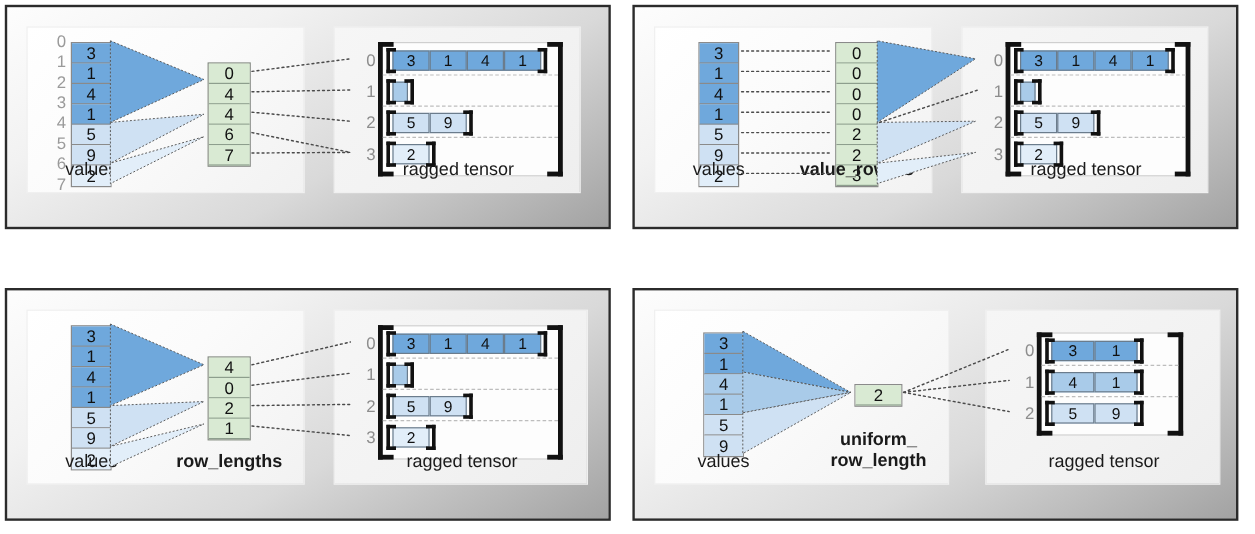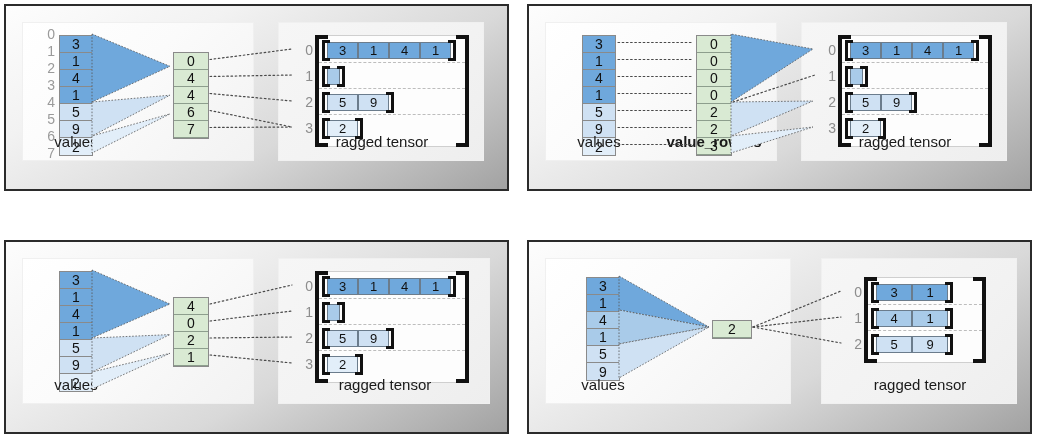--- a/index.html
+++ b/index.html
@@ -232,20 +232,23 @@
           <div class="cell" style="background: rgb(207, 225, 243);">9</div>
           <div class="cell" style="background: rgb(226, 238, 249);">2</div>
         </div>
         <div class="caption" style="left: 12px; top: 118px; width: 82px;">values</div>
         <div class="vcol green" style="left: 150px; top: 37.5px; width: 36px; background: rgb(217, 234, 211);">
           <div class="cell" style="background: rgb(217, 234, 211);">4</div>
           <div class="cell" style="background: rgb(217, 234, 211);">0</div>
           <div class="cell" style="background: rgb(217, 234, 211);">2</div>
           <div class="cell" style="background: rgb(217, 234, 211);">1</div>
         </div>
+        <div class="caption bold" style="left: 92px; top: 118px; width: 152px;">
+          <div>row_lengths</div>
+        </div>
       </div>
       <div class="inner rt" style="left: 272px; top: 16px; width: 212px; height: 146px;">
         <div class="rowidx" style="left: 20px; top: 19px;">0</div>
         <div class="rowidx" style="left: 20px; top: 45px;">1</div>
         <div class="rowidx" style="left: 20px; top: 71px;">2</div>
         <div class="rowidx" style="left: 20px; top: 97px;">3</div>
         <div class="rtbox" style="left: 38px; top: 12px; width: 150px; height: 112px;">
           <div class="rtframe"></div>
           <div class="brk l" style="left: -2px; top: 0px; height: 104px;"></div>
           <div class="brk r" style="right: -2px; top: 0px; height: 104px;"></div>
@@ -304,20 +307,24 @@
           <div class="cell" style="background: rgb(111, 168, 220);">1</div>
           <div class="cell" style="background: rgb(169, 203, 233);">4</div>
           <div class="cell" style="background: rgb(169, 203, 233);">1</div>
           <div class="cell" style="background: rgb(207, 225, 243);">5</div>
           <div class="cell" style="background: rgb(207, 225, 243);">9</div>
         </div>
         <div class="caption" style="left: 16px; top: 118px; width: 82px;">values</div>
         <div class="vcol green" style="left: 166px; top: 60.5px; width: 40px; background: rgb(217, 234, 211);">
           <div class="cell" style="background: rgb(217, 234, 211);">2</div>
         </div>
+        <div class="caption bold" style="left: 108px; top: 100px; width: 156px;">
+          <div>uniform_</div>
+          <div>row_length</div>
+        </div>
       </div>
       <div class="inner rt" style="left: 292px; top: 16px; width: 196px; height: 146px;">
         <div class="rowidx" style="left: 26px; top: 25px;">0</div>
         <div class="rowidx" style="left: 26px; top: 51px;">1</div>
         <div class="rowidx" style="left: 26px; top: 77px;">2</div>
         <div class="rtbox" style="left: 44px; top: 18px; width: 118px; height: 86px;">
           <div class="rtframe"></div>
           <div class="brk l" style="left: -2px; top: 0px; height: 78px;"></div>
           <div class="brk r" style="right: -2px; top: 0px; height: 78px;"></div>
           <div class="rrow" style="left: 10px; top: 7px;">

